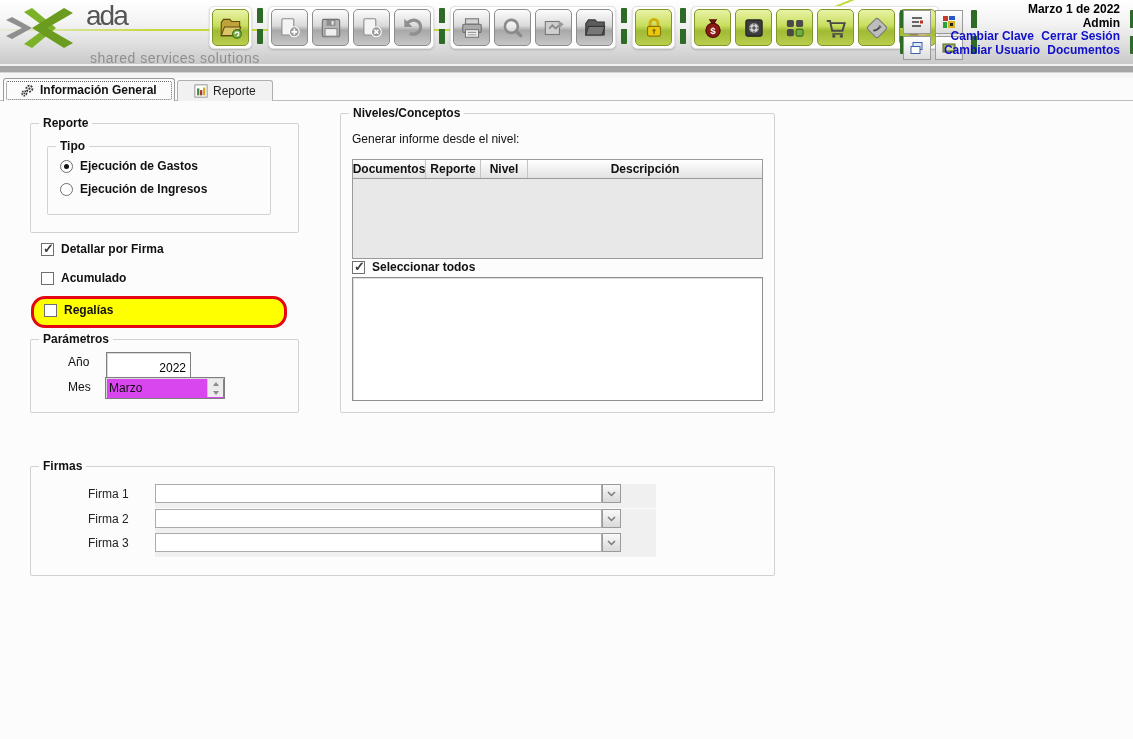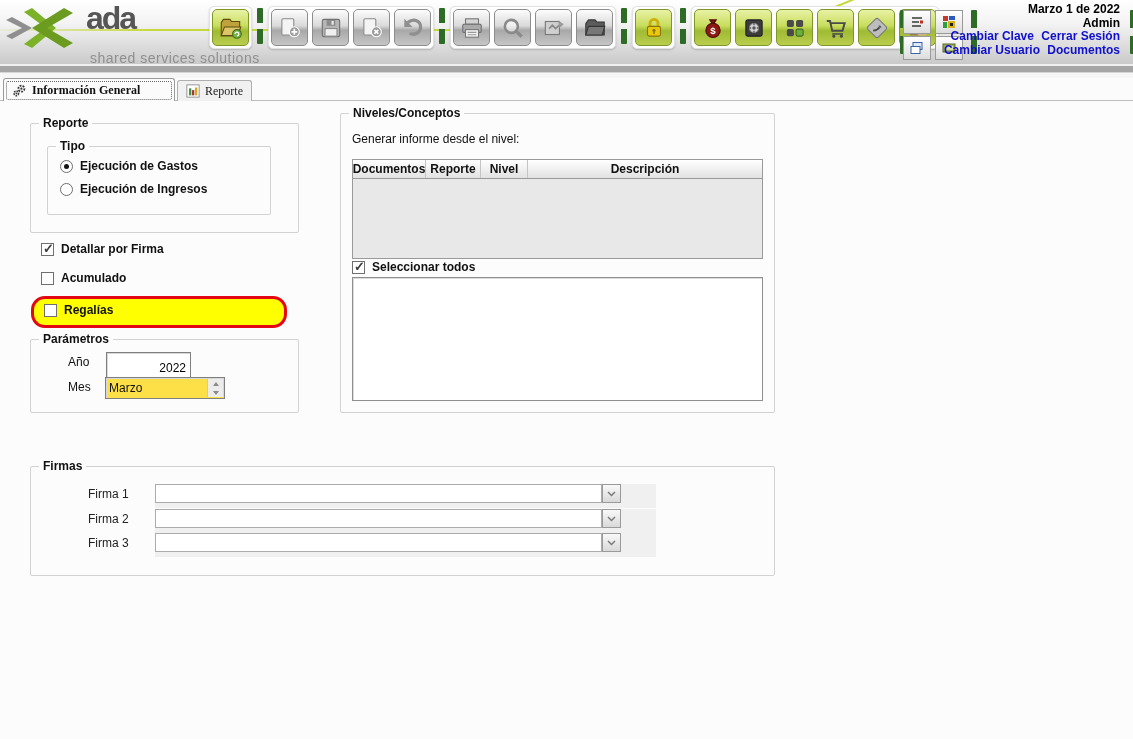--- a/index.html
+++ b/index.html
@@ -8,21 +8,21 @@
 
   
   .header{position:absolute;left:0;top:0;width:1133px;height:64px;
           background:linear-gradient(180deg,#ffffff 0%,#f4f4f4 35%,#dedede 70%,#c9c9c9 100%);}
   .lime-line{position:absolute;left:0;top:29px;width:600px;height:2px;z-index:0;
              background:linear-gradient(90deg,rgba(198,217,60,.1),#c6d93c 25%,#c6d93c 75%,rgba(198,217,60,0));}
   .lime-diag{position:absolute;left:760px;top:12px;width:120px;height:2px;background:#c6d93c;
              transform:rotate(-22deg);z-index:0;}
 
   .logo{position:absolute;left:4px;top:4px;width:210px;height:58px;z-index:1;}
-  .brand{position:absolute;left:82px;top:-4px;font-size:32px;font-weight:bold;color:#555;letter-spacing:-2px;}
+  .brand{position:absolute;left:82px;top:-4px;font-size:28px;font-weight:normal;color:#555;letter-spacing:-2px;}
   .tagline{position:absolute;left:86px;top:46px;font-size:14px;color:#8f8f8f;letter-spacing:.5px;white-space:nowrap;}
 
   .status-strip{position:absolute;left:600px;top:41px;width:330px;height:18px;background:#ececec;
                 color:#9b9b9b;line-height:18px;padding-left:8px;box-sizing:border-box;z-index:1;white-space:nowrap;}
 
   .toolbar{position:absolute;left:209px;top:6px;display:flex;align-items:flex-start;z-index:2;}
   .tgroup{display:flex;gap:4px;background:#ffffff;border:1px solid #e2e2e2;border-radius:5px;
           padding:2px;box-shadow:0 1px 2px rgba(0,0,0,.18);}
   .tbtn{width:37px;height:37px;border-radius:5px;border:1px solid #8d8d8d;box-sizing:border-box;
         background:linear-gradient(180deg,#fdfdfd,#dadada 45%,#a8a8a8 58%,#c6c6c6);
@@ -39,21 +39,21 @@
 
   .hdr-text{position:absolute;right:13px;top:3px;text-align:right;line-height:13.5px;z-index:3;white-space:nowrap;}
   .hdr-bold{font-weight:bold;color:#000;}
   .hdr-link{font-weight:bold;color:#0f0fcc;cursor:pointer;}
   .hdr-link + .hdr-link{margin-left:4px;}
 
   
   .divider{position:absolute;left:0;top:64px;width:1133px;height:14px;
            background:linear-gradient(180deg,#efefef 0 2px,#a5a5a5 2px 8px,#d6d6d6 8px 9px,#f6f6f6 9px 100%);}
   .tabbar{position:absolute;left:0;top:78px;width:1133px;height:22px;z-index:2;}
-  .tab{position:absolute;display:flex;align-items:center;gap:5px;padding:0 8px;box-sizing:border-box;cursor:pointer;font-family:Liberation Serif, serif;}
+  .tab{position:absolute;display:flex;align-items:center;gap:5px;padding:0 16px;box-sizing:border-box;cursor:pointer;}
   .tab.active{left:3px;top:0;height:23px;min-width:172px;background:#fbfbfb;border:1px solid #9a9a9a;
               border-bottom:none;border-radius:3px 3px 0 0;font-weight:bold;z-index:3;}
   .tab .focus{position:absolute;inset:2px 2px 1px 2px;border:1px dotted #666;border-radius:2px;pointer-events:none;}
   .tab.inactive{left:177px;top:2px;height:21px;min-width:64px;background:#f1f1f1;border:1px solid #aeaeae;
                 border-bottom:none;border-radius:3px 3px 0 0;color:#222;}
 
   
   .content{position:absolute;left:0;top:100px;width:1133px;height:639px;background:#fcfcfc;
            border-top:1px solid #bdbdbd;box-sizing:border-box;}
   .group{position:absolute;border:1px solid #d2d2d2;border-radius:2px;}
@@ -64,21 +64,21 @@
   .cb.checked::after{content:"\2713";position:absolute;left:1px;top:-3px;font-size:13px;font-weight:bold;color:#3d3d3d;}
   .rb{width:13px;height:13px;background:#fff;border:1px solid #6f6f6f;border-radius:50%;position:relative;flex:0 0 13px;box-sizing:border-box;}
   .rb.checked::after{content:"";position:absolute;left:3px;top:3px;width:5px;height:5px;border-radius:50%;background:#141414;}
 
   .hilite{position:absolute;left:31px;top:195px;width:256px;height:32px;border:3px solid #e30613;
           border-radius:14px;background:#ffff00;box-sizing:border-box;}
 
   .fld-label{position:absolute;font-weight:normal;white-space:nowrap;text-align:right;}
   .txt-input{position:absolute;background:#fff;border:1px solid #7f7f7f;box-shadow:inset 1px 1px 0 #d8d8d8;
              text-align:right;padding:0 4px;box-sizing:border-box;font:12px "Liberation Sans",sans-serif;}
-  .spinner{position:absolute;background:#fde047;border:1px solid #7f7f7f;box-shadow:inset 1px 1px 0 #d8d8d8;box-sizing:border-box;}
+  .spinner{position:absolute;background:#d946ef;border:1px solid #7f7f7f;box-shadow:inset 1px 1px 0 #d8d8d8;box-sizing:border-box;}
   .spinner .val{position:absolute;left:3px;top:3px;right:18px;white-space:nowrap;overflow:hidden;}
   .spin-col{position:absolute;right:1px;top:1px;bottom:1px;width:15px;background:#ececec;border-left:1px solid #c9c9c9;}
   .spin-up,.spin-dn{position:absolute;left:0;width:15px;height:50%;display:flex;align-items:center;justify-content:center;cursor:pointer;}
   .spin-up{top:0}.spin-dn{bottom:0}
   .tri-up{width:0;height:0;border-left:3px solid transparent;border-right:3px solid transparent;border-bottom:4px solid #8a8a8a;}
   .tri-dn{width:0;height:0;border-left:3px solid transparent;border-right:3px solid transparent;border-top:4px solid #8a8a8a;}
 
   
   .ltable{position:absolute;left:352px;top:58px;width:411px;height:100px;border:1px solid #9a9a9a;
           background:#e8e8e8;box-sizing:border-box;}

